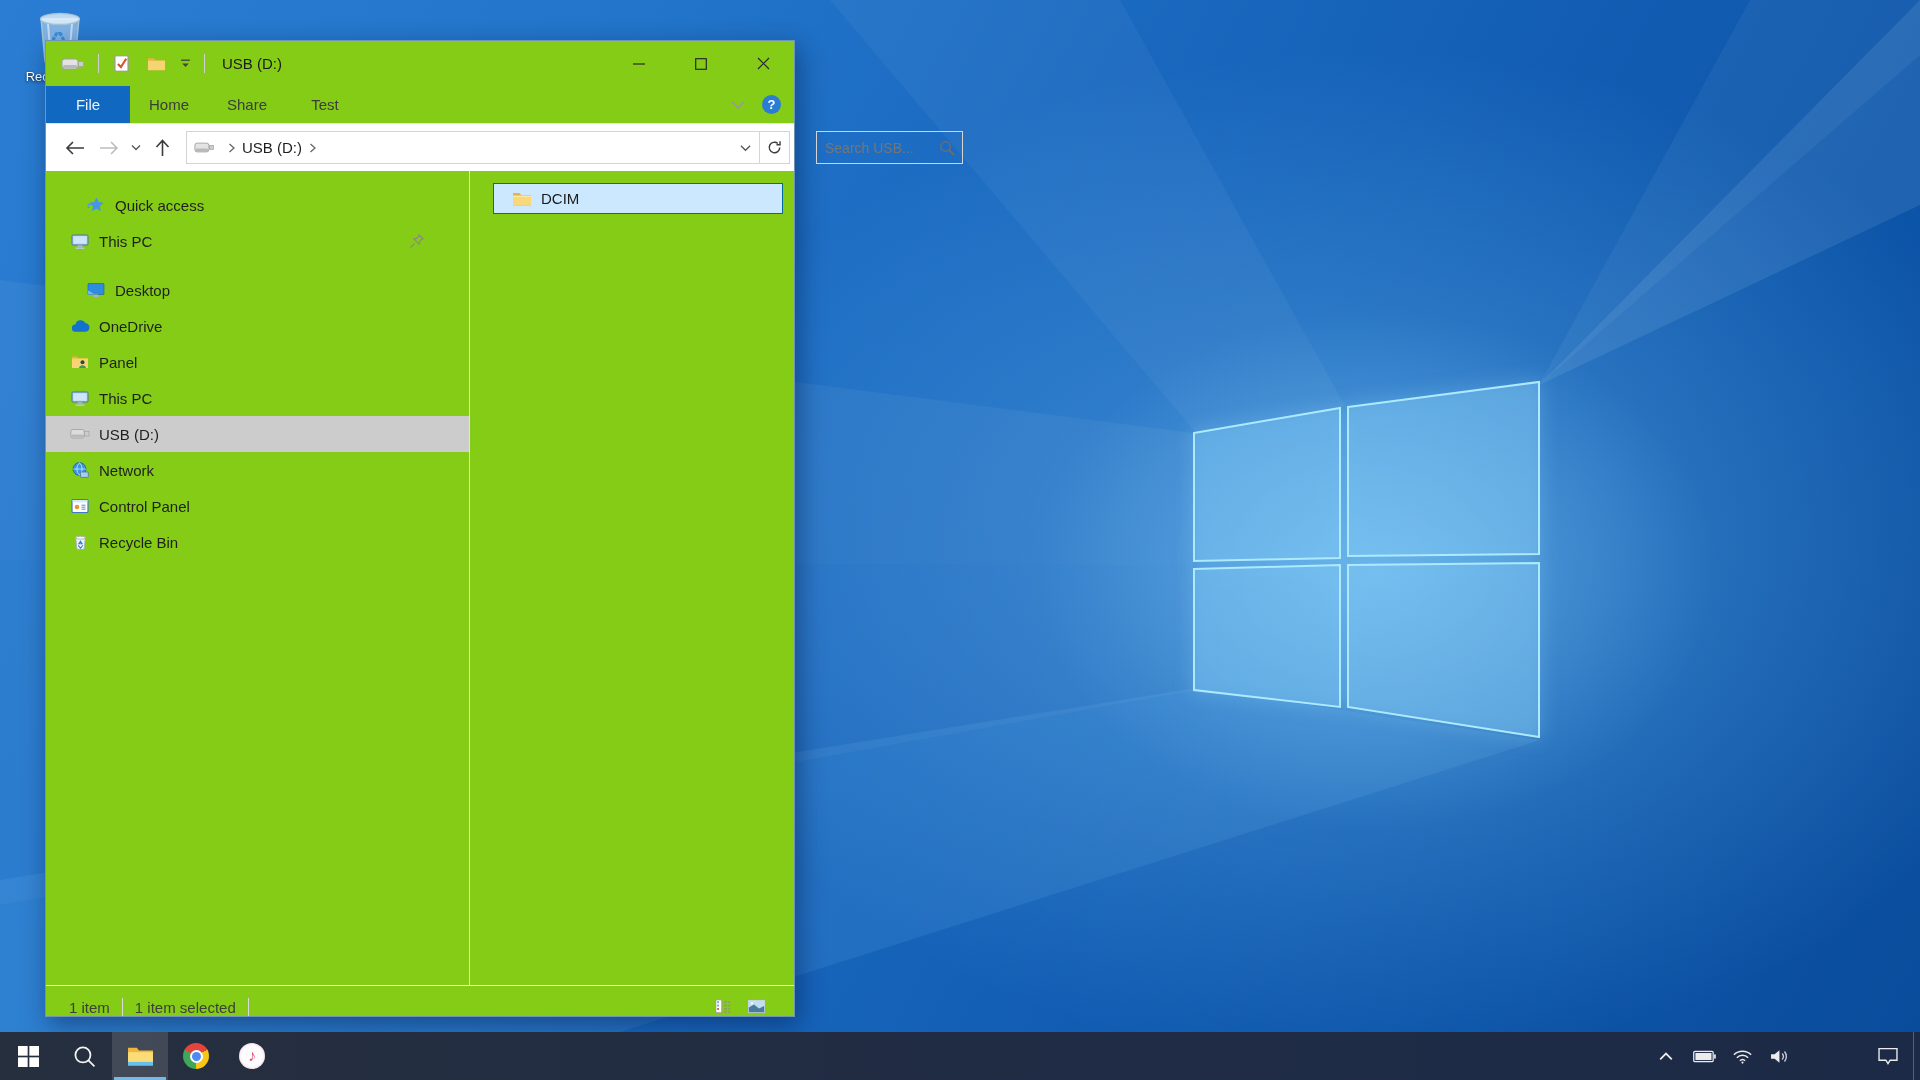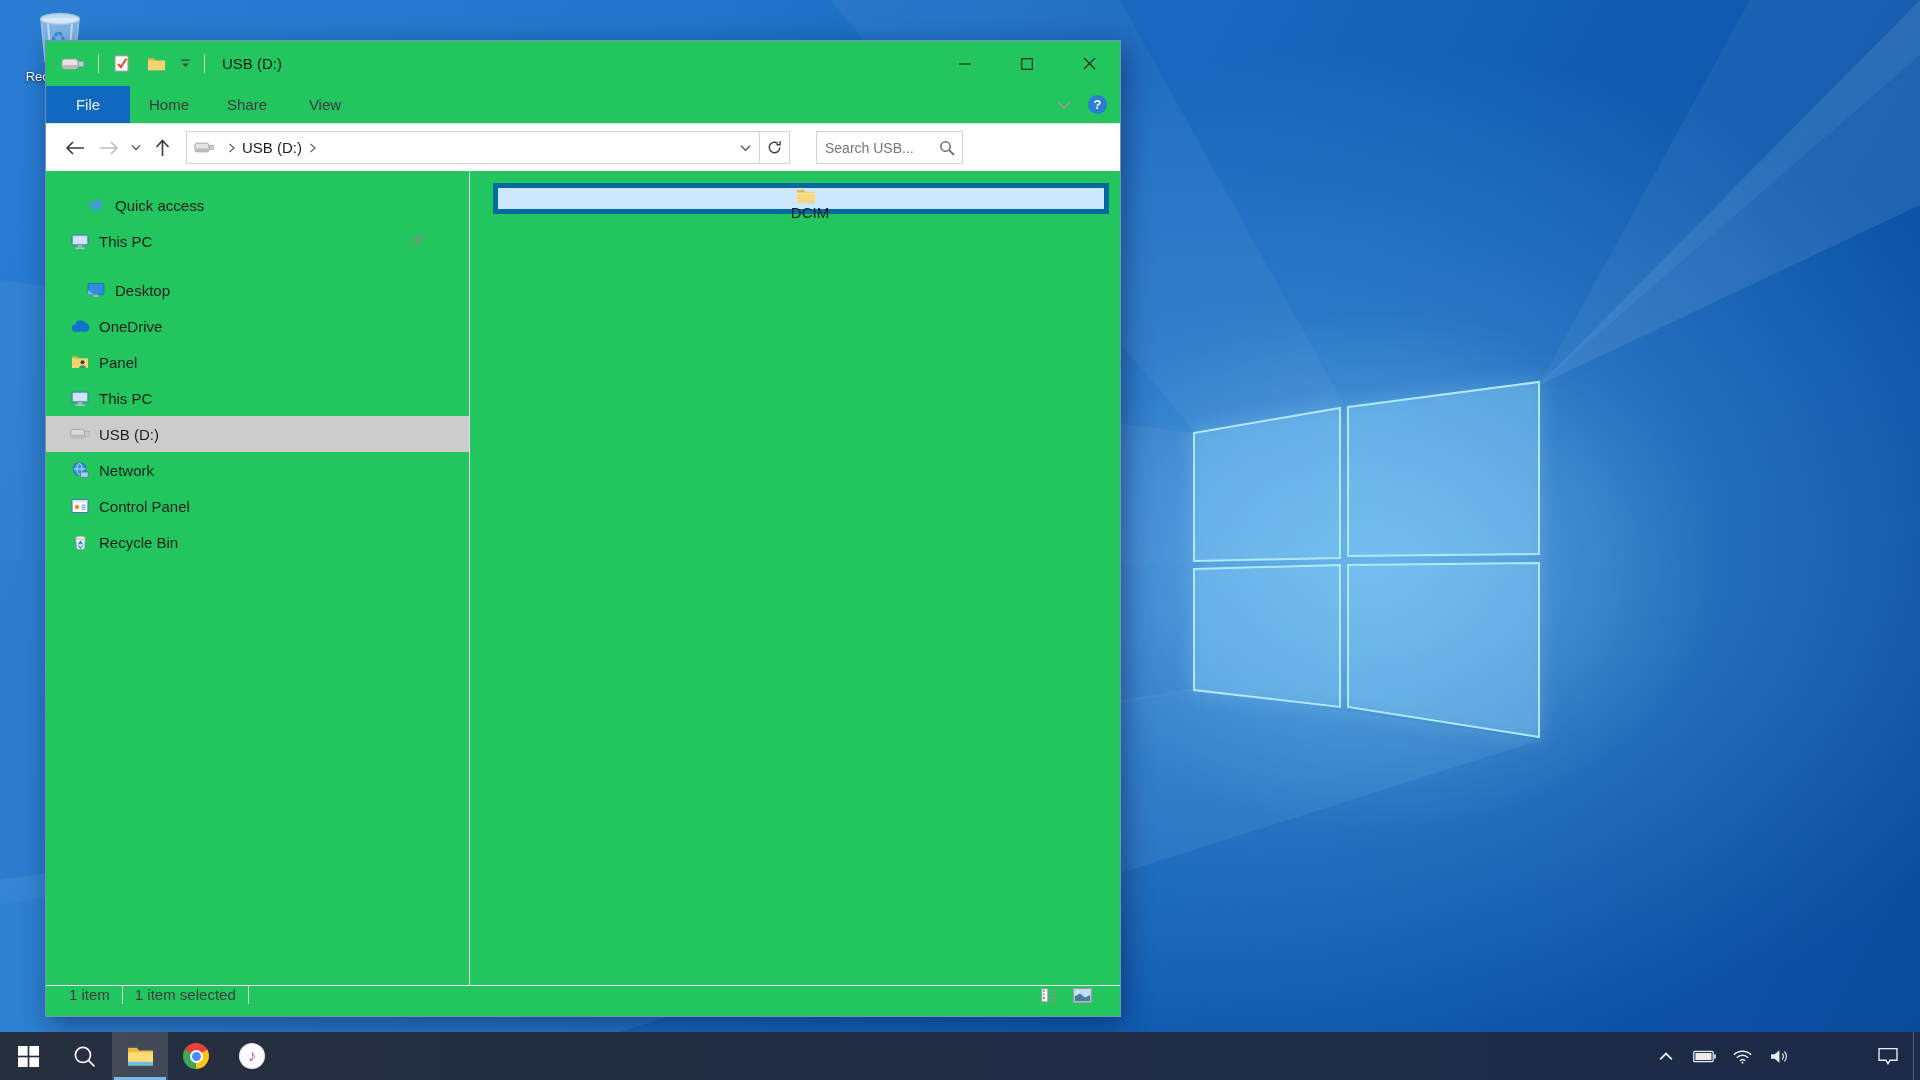--- a/index.html
+++ b/index.html
@@ -25,22 +25,22 @@
   .winlogo { position:absolute; left:1193px; top:380px; filter: drop-shadow(0 0 9px rgba(160,230,255,.55)); }
 
   
   .desk-icon { position:absolute; left:8px; top:10px; width:104px; display:flex; flex-direction:column; align-items:center; z-index:1; }
   .desk-icon .bin-wrap { position:relative; width:48px; height:58px; }
   .desk-icon .bin-sym { position:absolute; left:14px; top:18px; font-size:18px; color:#3b8fd8; }
   .desk-label { margin-top:1px; font-size:13px; color:#fff; text-shadow:0 1px 3px rgba(0,0,0,.8); white-space:nowrap; }
 
   
   .window {
-    position:absolute; left:45px; top:40px; width:1076px; height:977px; z-index:10;
-    background:#22c55e; border:1px solid #7094b8; box-shadow:4px 8px 24px rgba(0,20,60,.45);
+    position:absolute; left:45px; top:40px; width:750px; height:977px; z-index:10;
+    background:#84cc16; border:1px solid #7094b8; box-shadow:4px 8px 24px rgba(0,20,60,.45);
     display:flex; flex-direction:column;
   }
 
   .titlebar { height:45px; display:flex; align-items:center; padding-left:10px; flex:none; }
   .qat-btn { display:flex; align-items:center; justify-content:center; padding:2px 5px; }
   .qat-sep { width:1px; height:19px; background:#cfcfcf; margin:0 8px; flex:none; }
   .title-text { font-size:15px; color:#1b1b1b; margin-left:9px; white-space:nowrap; }
   .win-ctrls { margin-left:auto; display:flex; height:100%; }
   .win-btn { width:62px; height:100%; display:flex; align-items:center; justify-content:center; }
 
@@ -68,24 +68,24 @@
   .sidebar { width:424px; flex:none; border-right:1px solid #e3e3e3; padding-top:16px; }
   .sb-row { height:36px; display:flex; align-items:center; font-size:15px; color:#1f1f1f; position:relative; }
   .sb-row.lvl0 { padding-left:40px; }
   .sb-row.lvl1 { padding-left:24px; }
   .sb-row.selected { background:#cccccc; }
   .sb-ico { width:20px; display:flex; justify-content:center; margin-right:9px; flex:none; }
   .sb-spacer { height:13px; }
   .pin { position:absolute; right:44px; top:10px; display:flex; }
 
   .mainpanel { flex:1; padding:12px 11px 0 23px; }
-  .file-row { height:31px; background:#cce8ff; border:5px solid #0369a1; display:flex; align-items:center; padding-left:18px; font-size:15px; color:#1b1b1b;flex-direction:column; }
+  .file-row { height:31px; background:#cce8ff; border:1px solid #0369a1; display:flex; align-items:center; padding-left:18px; font-size:15px; color:#1b1b1b; }
   .file-ico { display:flex; margin-right:9px; }
 
-  .statusbar { height:31px; flex:none; border-top:1px solid #f0f0f0; display:flex; align-items:flex-start; padding:0 26px 0 23px; font-size:15px; color:#3d3d3d; }
+  .statusbar { height:31px; flex:none; border-top:1px solid #f0f0f0; display:flex; align-items:flex-end; padding:0 26px 0 23px; font-size:15px; color:#3d3d3d; }
   .st-sep { width:1px; height:18px; background:#d9d9d9; margin:0 12px; }
   .st-right { margin-left:auto; display:flex; align-items:center; gap:11px; }
   .st-view { display:flex; align-items:center; justify-content:center; padding:2px; }
 
   
   .taskbar {
     position:absolute; left:0; bottom:0; width:1920px; height:48px; z-index:50;
     background: linear-gradient(90deg, #262f3e 0%, #202c45 55%, #1c2a47 100%);
     display:flex; align-items:stretch;
   }
@@ -183,21 +183,21 @@
             <path d="M1 1 L12 12 M12 1 L1 12" stroke="#2b2b2b" stroke-width="1.2"></path>
           </svg>
       </span>
     </div>
   </div>
 
   <div class="tabrow">
     <div class="tab file">File</div>
     <div class="tab">Home</div>
     <div class="tab">Share</div>
-    <div class="tab">View</div>
+    <div class="tab">Test</div>
     <div class="tabrow-right">
       <span style="display:flex;">
         <svg width="14" height="8" viewBox="0 0 12 7">
             <path d="M1 1 L6 6 L11 1" stroke="#9a9a9a" stroke-width="1.4" fill="none"></path>
           </svg>
       </span>
       <span class="help-btn">
         <span>?</span>
       </span>
     </div>

